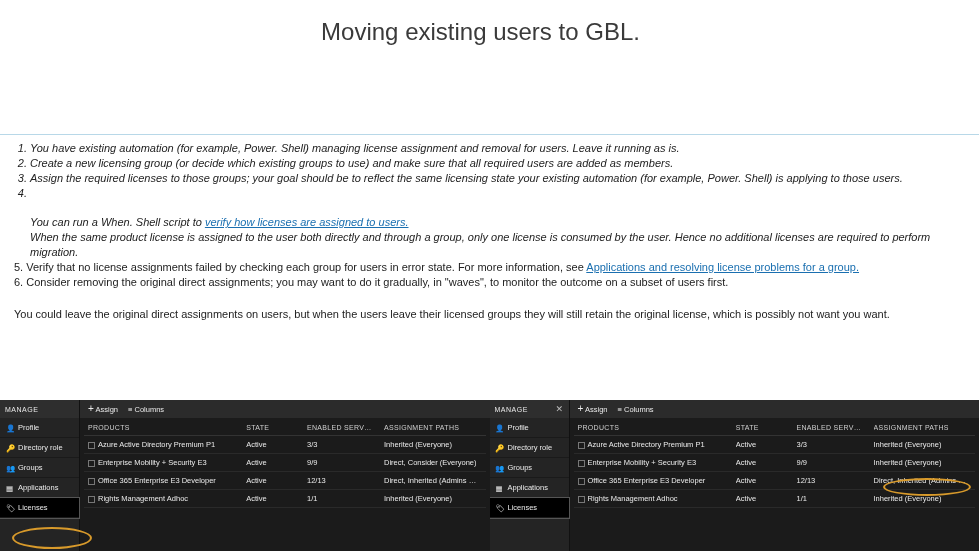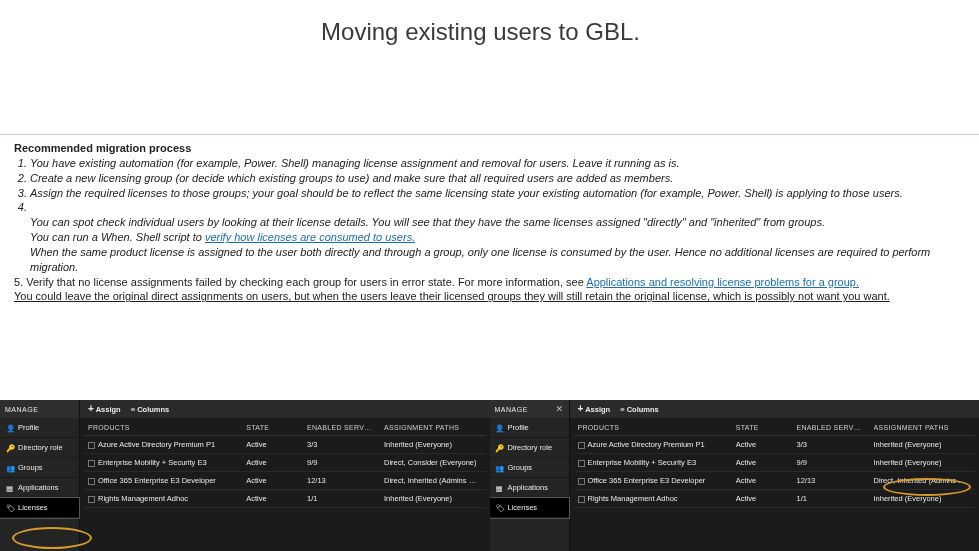--- a/index.html
+++ b/index.html
@@ -3,66 +3,66 @@
 <meta charset="utf-8">
 <style>
   * { box-sizing: border-box; margin: 0; padding: 0; }
   html, body { width: 979px; height: 551px; font-family: "Segoe UI", Arial, sans-serif; background: #fff; color: #222; }
   .title { text-align: center; font-size: 24px; font-weight: 400; color: #3a3a3a; padding: 18px 18px 8px 0; }
   .hr { border-top: 1px solid #b8d8e8; margin-top: 80px; }
   .content { font-size: 11px; line-height: 1.35; padding: 6px 14px 0 14px; }
   .heading { font-weight: 700; margin-bottom: 0; }
   .ol { padding-left: 16px; font-style: italic; }
   .ol li { margin-bottom: 0; }
-  .para { margin-top: 0; text-decoration: underline; }
+  .para { margin-top: 18px; }
   a.link { color: #1a6fb0; text-decoration: underline; }
   .panels { display: flex; margin-top: 10px; position: absolute; bottom: 0; left: 0; right: 0; height: 151px; }
   .panel { flex: 1; background: #1b1b1b; color: #eaeaea; font-size: 8px; position: relative; overflow: hidden; }
   .panel-inner { display: flex; height: 100%; }
   .sidebar { width: 80px; background: #242424; display: flex; flex-direction: column; border-right: 1px solid #111; }
   .sb-head { height: 18px; background: #2e2e2e; display: flex; align-items: center; padding: 0 5px; font-size: 7px; letter-spacing: 0.5px; }
   .sb-item { display: flex; align-items: center; gap: 4px; padding: 5px 6px; border-bottom: 1px solid #1a1a1a; font-size: 7.5px; }
   .sb-item.active { background: #000; outline: 1px solid #555; }
   .sb-icon { width: 8px; height: 8px; display: inline-block; }
   .main { flex: 1; display: flex; flex-direction: column; }
-  .toolbar { height: 18px; background: #2b2b2b; display: flex; align-items: center; gap: 10px; padding: 0 8px; font-size: 7.5px; font-weight: bold; }
+  .toolbar { height: 18px; background: #2b2b2b; display: flex; align-items: center; gap: 10px; padding: 0 8px; font-size: 7.5px; }
   .plus { font-size: 10px; line-height: 1; }
   .table { flex: 1; display: flex; flex-direction: column; padding: 2px 4px; }
   .th, .tr { display: grid; grid-template-columns: 1.8fr 0.6fr 0.8fr 1.2fr; gap: 12px; align-items: center; padding: 4px 4px; }
   .th { color: #cfcfcf; font-size: 7px; letter-spacing: 0.3px; border-bottom: 1px solid #333; }
   .tr { border-bottom: 1px solid #2a2a2a; font-size: 7.5px; }
   .cell { white-space: nowrap; overflow: hidden; text-overflow: ellipsis; }
   .chk { width: 7px; height: 7px; border: 1px solid #777; display: inline-block; margin-right: 3px; vertical-align: middle; }
   .oval { position: absolute; border: 2px solid #d89a2b; border-radius: 50%; pointer-events: none; }
   .oval1 { width: 80px; height: 22px; left: 12px; bottom: 2px; }
   .oval2 { width: 88px; height: 18px; right: 8px; top: 78px; }
   .xbtn { margin-left: auto; font-size: 9px; color: #bbb; }
 </style>
 </head>
 <body>
 
 <div class="title">Moving existing users to GBL.</div>
 <div class="hr"></div>
 
 <div class="content">
-  <div class="heading">Recommended migration process</div>
   <ol class="ol">
     <li>You have existing automation (for example, Power. Shell) managing license assignment and removal for users. Leave it running as is.</li>
     <li>Create a new licensing group (or decide which existing groups to use) and make sure that all required users are added as members.</li>
     <li>Assign the required licenses to those groups; your goal should be to reflect the same licensing state your existing automation (for example, Power. Shell) is applying to those users.</li>
     <li>
       <br>
-      <span>You can spot check individual users by looking at their license details. You will see that they have the same licenses assigned "directly" and "inherited" from groups.</span><br>
-      <span>You can run a When. Shell script to </span><a href="#" class="link">verify how licenses are consumed to users.</a><br>
+      <br>
+      <span>You can run a When. Shell script to </span><a href="#" class="link">verify how licenses are assigned to users.</a><br>
       <span>When the same product license is assigned to the user both directly and through a group, only one license is consumed by the user. Hence no additional licenses are required to perform migration.</span>
     </li>
   </ol>
   <div>
     <span>5. Verify that no license assignments failed by checking each group for users in error state. For more information, see </span><a href="#" class="link">Applications and resolving license problems for a group.</a>
   </div>
+  <div>6. Consider removing the original direct assignments; you may want to do it gradually, in "waves", to monitor the outcome on a subset of users first.</div>
   <div class="para">You could leave the original direct assignments on users, but when the users leave their licensed groups they will still retain the original license, which is possibly not want you want.</div>
 </div>
 
 <div class="panels">
 
   <div class="panel">
     <div class="panel-inner">
       <div class="sidebar">
         <div class="sb-head">MANAGE</div>
         <div class="sb-item">

